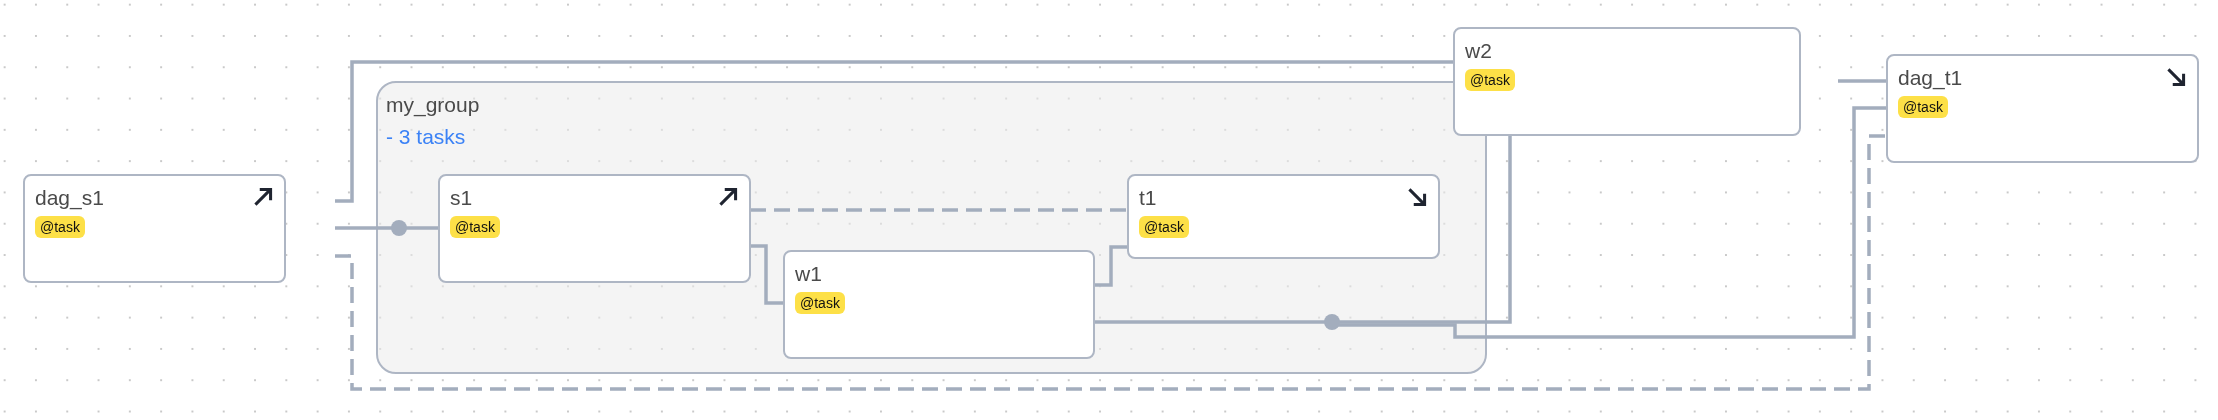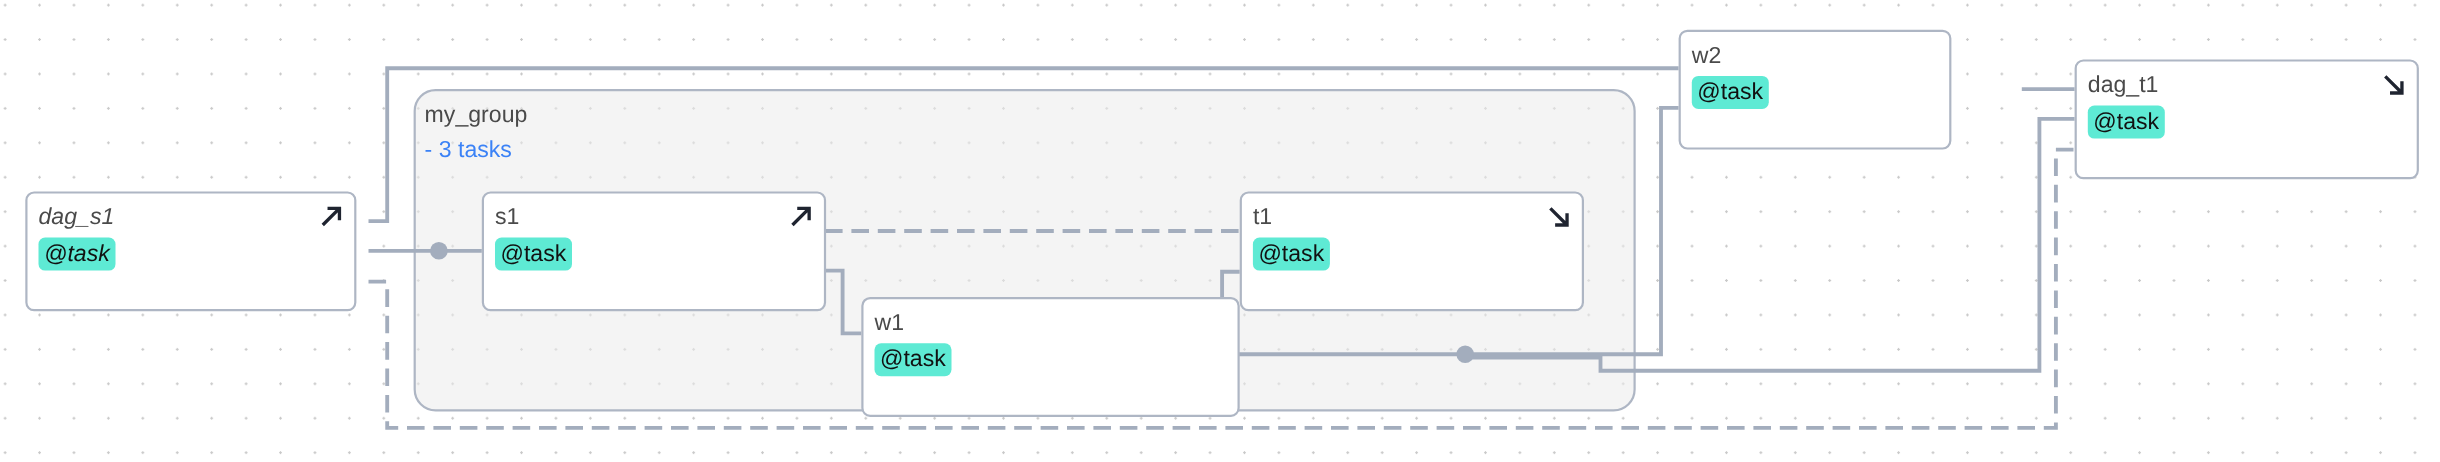--- a/index.html
+++ b/index.html
@@ -19,21 +19,21 @@
   }
   .group-title { position: absolute; left: 8px; top: 10px; font-size: 21px; color: #4a4a4a; }
   .group-sub { position: absolute; left: 8px; top: 42px; font-size: 21px; color: #3b82f6; }
   .node {
     position: absolute; box-sizing: border-box;
     background: #ffffff; border: 2px solid #aeb6c4; border-radius: 8px; z-index: 3;
   }
   .node-title { position: absolute; left: 10px; top: 10px; font-size: 21px; color: #4a4a4a; }
   .node-badge {
     position: absolute; left: 10px; top: 40px; padding: 3px 5px;
-    font-size: 21px; color: #111; background: #5eead4; border-radius: 6px;
+    font-size: 14px; color: #111; background: #fde047; border-radius: 6px;
   }
   .node-arrow { position: absolute; right: 8px; top: 8px; width: 26px; height: 26px; }
 </style>
 </head>
 <body>
 
 <div class="group" style="left:376px; top:81px; width:1111px; height:293px;border-radius:20px;">
   <span class="group-title">my_group</span>
   <span class="group-sub">- 3 tasks</span>
 </div>
@@ -56,50 +56,50 @@
     <path d="M1094 322 H1510 V98 H1526"></path>
 
     <path d="M1332 325 H1455 V337 H1854 V108 H1886"></path>
 
     <path d="M1838 81 H1886"></path>
   </g>
   <circle cx="399" cy="228" r="8" fill="#a3adbd"></circle>
   <circle cx="1332" cy="322" r="8" fill="#a3adbd"></circle>
 </svg>
 
-<div class="node" style="left:23px; top:174px; width:301px; height:109px;font-style:italic;">
+<div class="node" style="left:23px; top:174px; width:263px; height:109px;">
   <span class="node-title">dag_s1</span>
   <span class="node-badge">@task</span>
   <svg class="node-arrow" viewBox="0 0 24 24">
     <path d="M5 19 L19 5 M9 5 H19 V15" fill="none" stroke="#1f2430" stroke-width="2.8"></path>
   </svg>
 </div>
 
 <div class="node" style="left:438px; top:174px; width:313px; height:109px;padding-left:37px;">
   <span class="node-title">s1</span>
   <span class="node-badge">@task</span>
   <svg class="node-arrow" viewBox="0 0 24 24">
     <path d="M5 19 L19 5 M9 5 H19 V15" fill="none" stroke="#1f2430" stroke-width="2.8"></path>
   </svg>
 </div>
 
-<div class="node" style="left:783px; top:250px; width:344px; height:109px;margin-top:20px;">
+<div class="node" style="left:783px; top:250px; width:312px; height:109px;">
   <span class="node-title">w1</span>
   <span class="node-badge">@task</span>
 </div>
 
-<div class="node" style="left:1127px; top:174px; width:313px; height:109px;">
+<div class="node" style="left:1127px; top:174px; width:313px; height:85px;">
   <span class="node-title">t1</span>
   <span class="node-badge">@task</span>
   <svg class="node-arrow" viewBox="0 0 24 24">
     <path d="M5 5 L19 19 M9 19 H19 V9" fill="none" stroke="#1f2430" stroke-width="2.8"></path>
   </svg>
 </div>
 
-<div class="node" style="left:1526px; top:27px; width:248px; height:109px;">
+<div class="node" style="left:1453px; top:27px; width:348px; height:109px;">
   <span class="node-title">w2</span>
   <span class="node-badge">@task</span>
 </div>
 
 <div class="node" style="left:1886px; top:54px; width:313px; height:109px;padding-left:37px;">
   <span class="node-title">dag_t1</span>
   <span class="node-badge">@task</span>
   <svg class="node-arrow" viewBox="0 0 24 24">
     <path d="M5 5 L19 19 M9 19 H19 V9" fill="none" stroke="#1f2430" stroke-width="2.8"></path>
   </svg>

